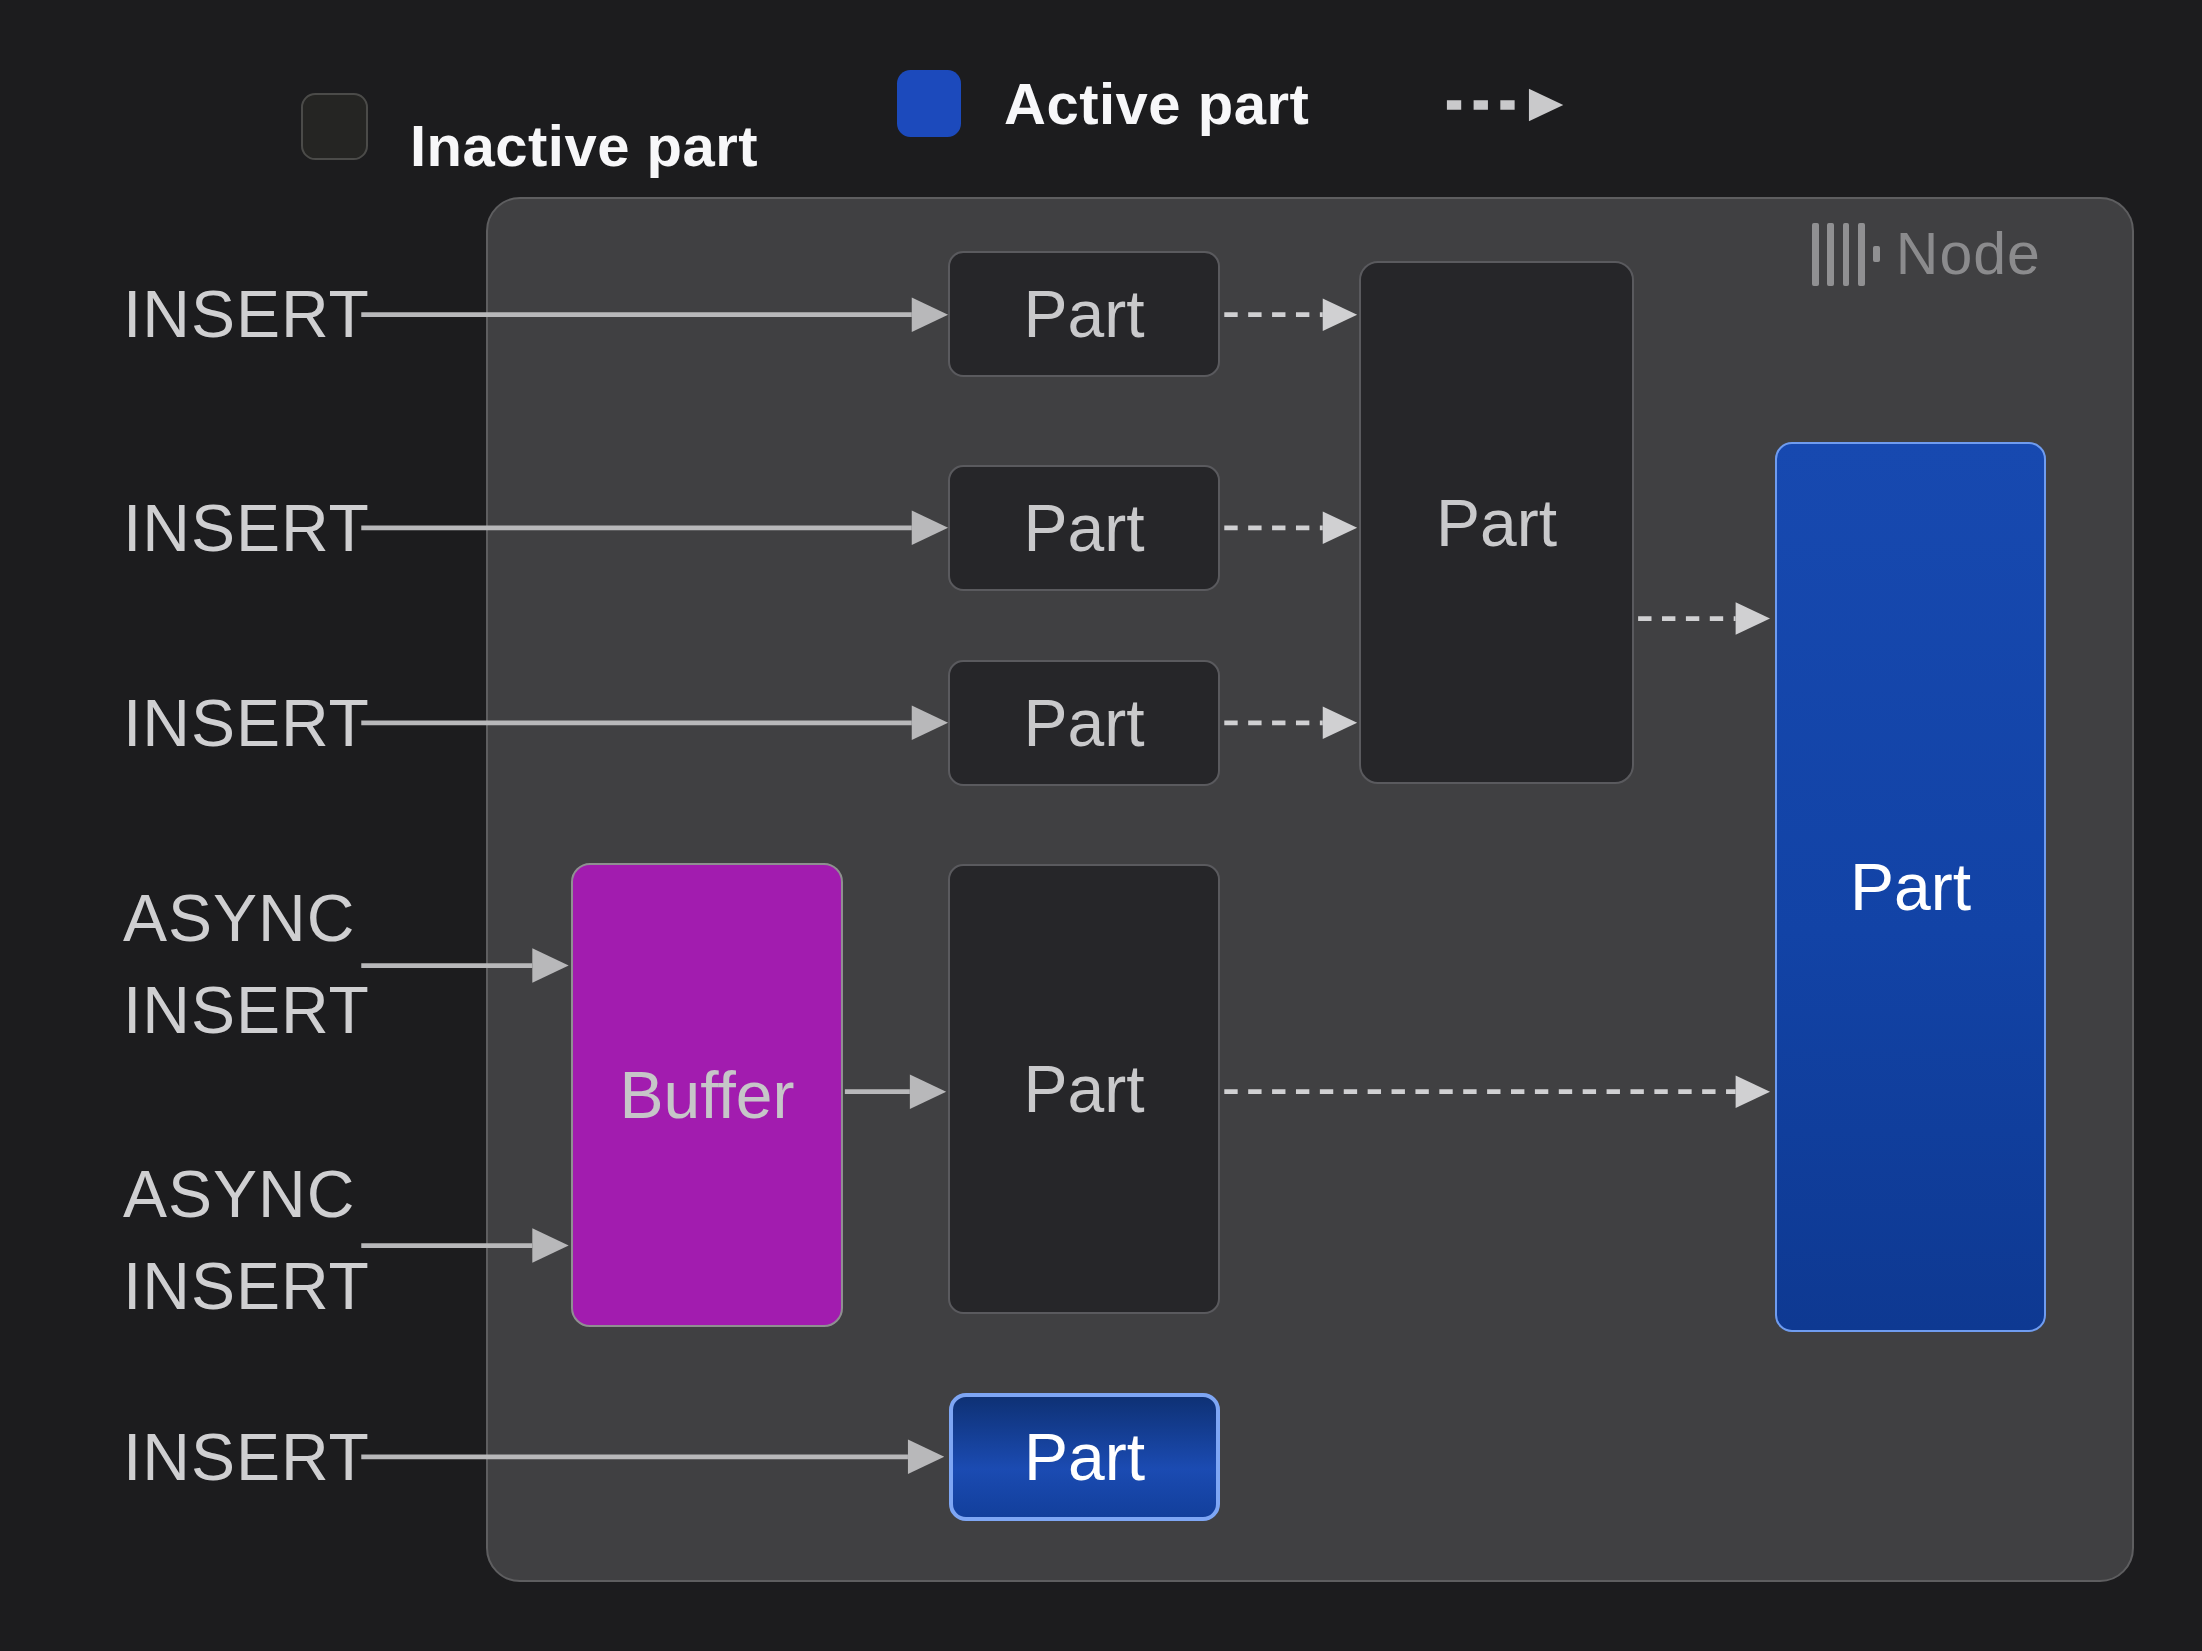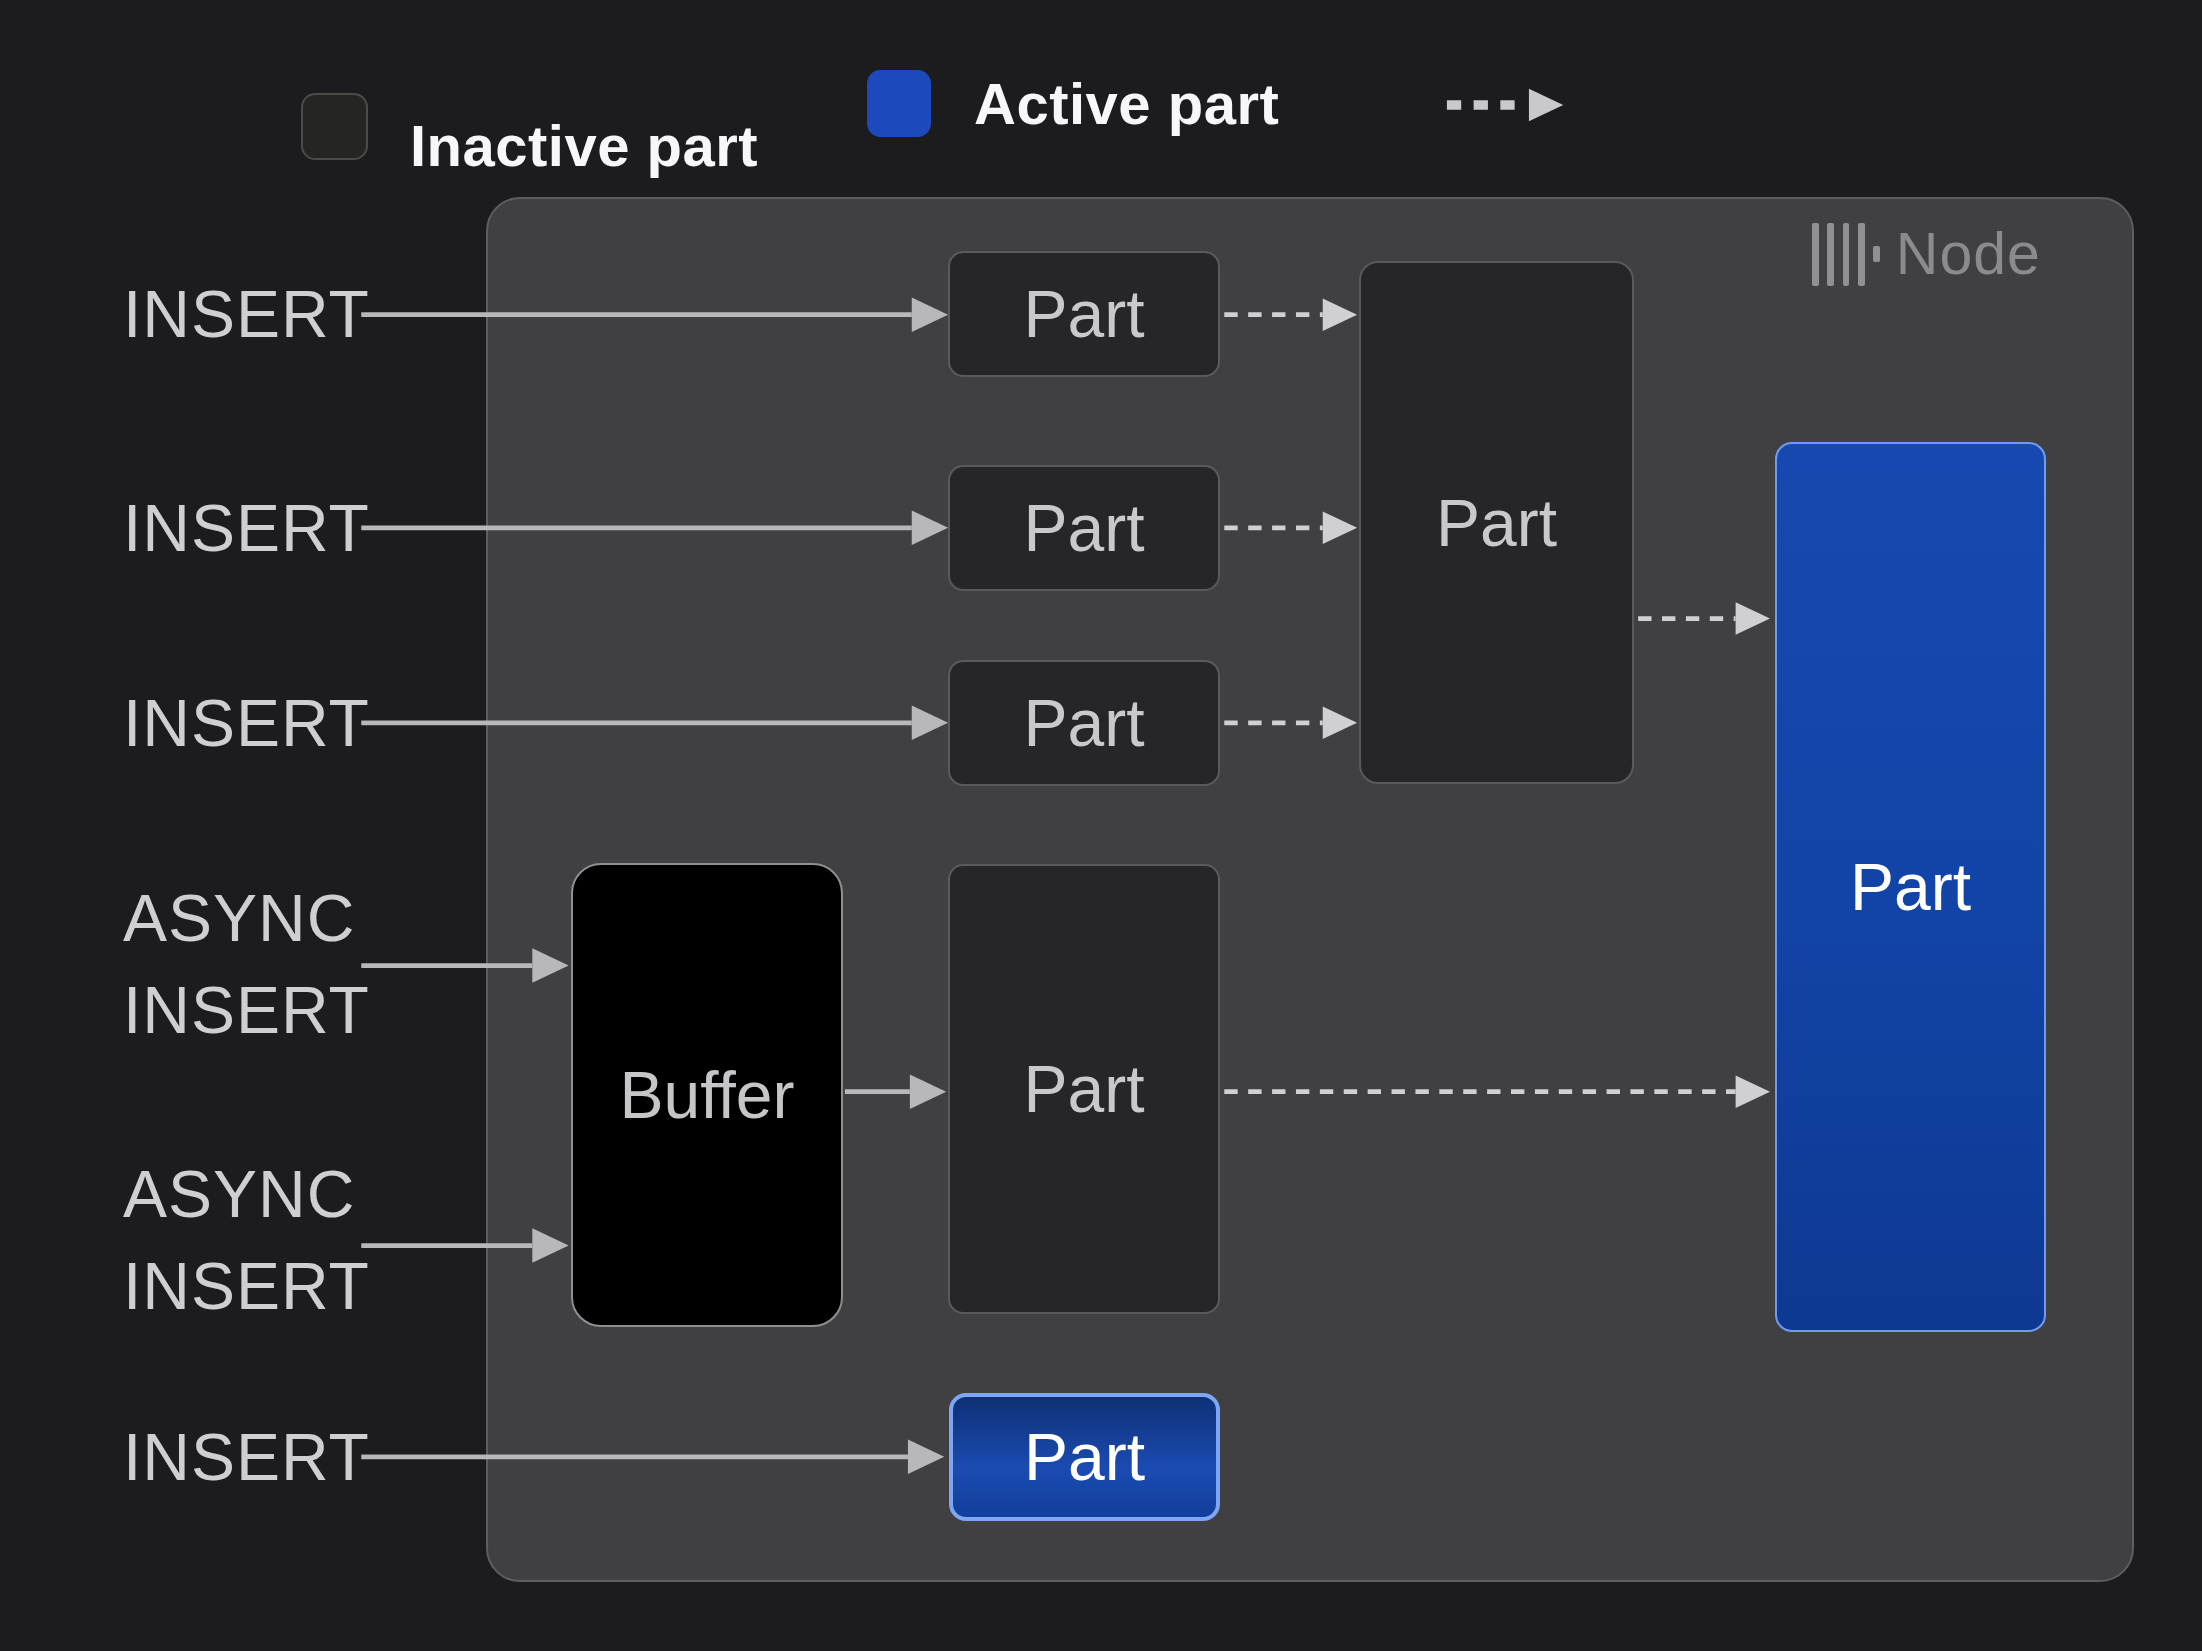--- a/index.html
+++ b/index.html
@@ -20,21 +20,21 @@
   .ch-logo{display:flex;align-items:center;height:63px;gap:8.6px;}
   .ch-bar{width:6.7px;height:63px;background:#909092;border-radius:1.9px;}
   .ch-nub{width:6.7px;height:16.3px;background:#909092;border-radius:1.9px;}
   .node-title{color:#8b8b8d;font-size:59px;font-weight:500;letter-spacing:1px;}
 
   
   .box{position:absolute;display:flex;align-items:center;justify-content:center;box-sizing:border-box;}
   .box-label{font-size:66px;font-weight:500;}
   .part-inactive{background:#262629;border:2.9px solid #5a5a5e;border-radius:15.3px;}
   .part-inactive .box-label{color:#c9c9cb;}
-  .buffer-box{background:#000000;border:2.9px solid #8f8f91;border-radius:30px;}
+  .buffer-box{background:#a21caf;border:2.9px solid #8f8f91;border-radius:19px;}
   .buffer-box .box-label{color:#c6c6c8;}
   .part-active-large{background:linear-gradient(180deg,#1749b0 0%,#1243a6 55%,#0e3992 100%);
         border:2.9px solid #6f9cf0;border-radius:17px;}
   .part-active-small{background:linear-gradient(180deg,#0e3175 0%,#1b4bb2 60%,#123f9c 100%);
         border:4.8px solid #7ea6f4;border-radius:17px;}
   .part-active-large .box-label,.part-active-small .box-label{color:#ffffff;}
 
   
   .io-label{position:absolute;left:84px;color:#cfcfd1;font-size:66px;font-weight:400;
             line-height:92px;letter-spacing:1px;transform:translateY(-50%);width:287px;margin-left:39px;}
@@ -45,21 +45,21 @@
 </head>
 <body>
 
 <div class="canvas">
 
   <div class="legend-item" style="left:301px;top:73px;">
     <span class="swatch swatch-inactive"></span>
     <span class="legend-label" style="margin-left:42px;margin-top:39px;">Inactive part</span>
   </div>
 
-  <div class="legend-item" style="left:867px;top:70px;">
+  <div class="legend-item" style="left:897px;top:70px;">
     <span class="swatch swatch-active"></span>
     <span class="legend-label" style="margin-left:43px;">Active part</span>
   </div>
 
   <div class="legend-item" style="left:1445px;top:84px;">
     <svg width="124" height="42" viewBox="0 0 130 44">
       <line x1="2" y1="22" x2="86" y2="22" stroke="#c9c9cb" stroke-width="10" stroke-dasharray="15 13"></line>
       <polygon points="124,22 88,5 88,39" fill="#c9c9cb"></polygon>
     </svg>
   </div>

